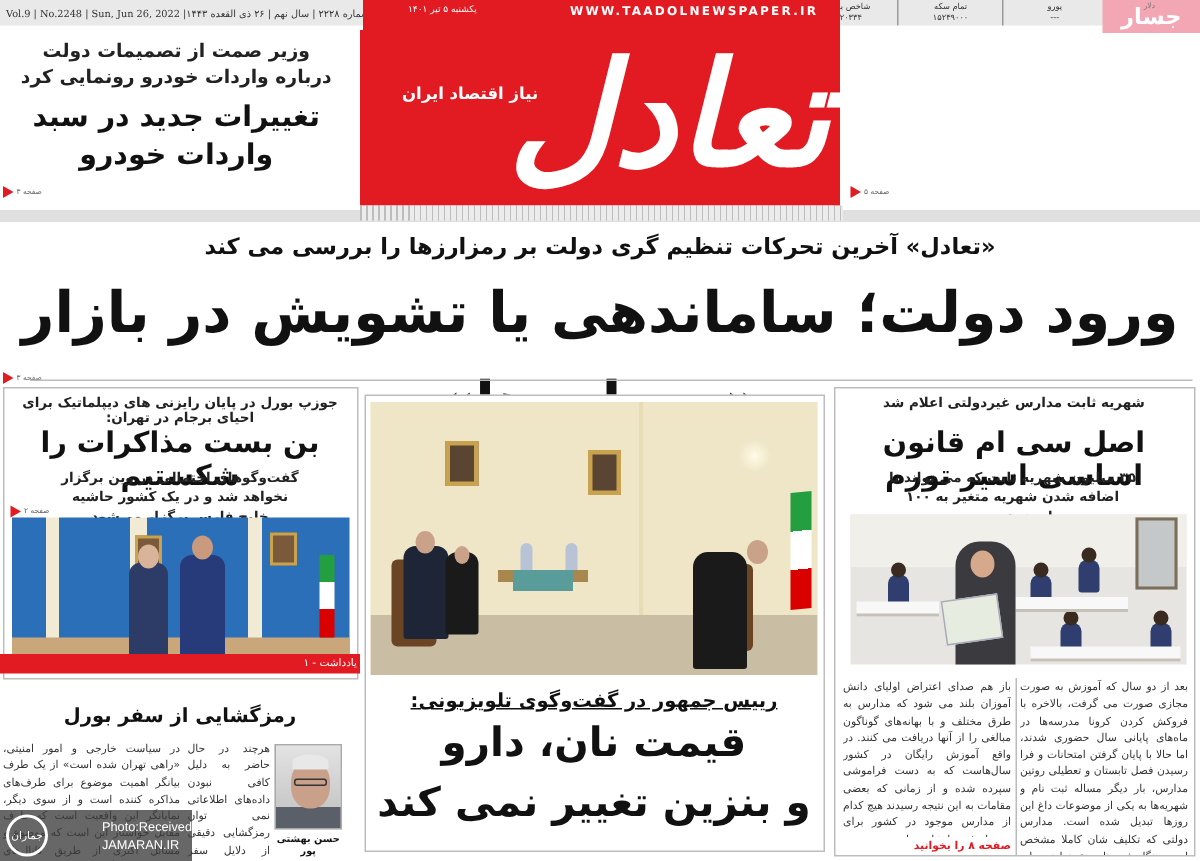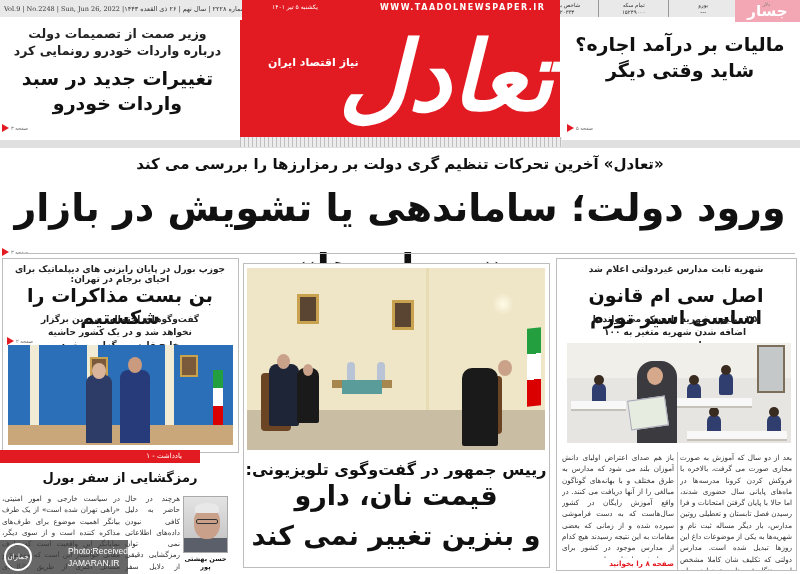--- a/index.html
+++ b/index.html
@@ -100,33 +100,33 @@
     .ph-class .wall { position: absolute; left: 0; top: 0; width: 100%; height: 35%; background: #f1efea; }
     .ph-class .window { position: absolute; right: 6px; top: 2px; width: 28px; height: 48px; background: #c4c8c8; border: 2px solid #7b6e5b; }
     .ph-class .desk { position: absolute; height: 10px; background: #f8f8f8; border-bottom: 2px solid #c5c1b8; }
     .ph-class .kid { position: absolute; width: 14px; height: 22px; background: #2f3e6f; border-radius: 6px 6px 2px 2px; }
     .ph-class .kidhead { position: absolute; width: 10px; height: 10px; border-radius: 50%; background: #3a2b20; }
     .ph-class .teacher { position: absolute; left: 70px; top: 18px; width: 40px; height: 95px; background: #3a3a3f; border-radius: 16px 16px 2px 2px; }
     .ph-class .tface { position: absolute; left: 80px; top: 24px; width: 16px; height: 18px; border-radius: 50%; background: #d6a98c; }
     .ph-class .book { position: absolute; left: 62px; top: 55px; width: 38px; height: 30px; background: #e6ecdf; transform: rotate(-8deg); border: 1px solid #aab; }
 
     
-    .note-bar { position: absolute; left: 0; top: 450px; width: 200px; height: 13px; background: #e21b22; direction: rtl; font-size: 7px; color: #fff; padding: 2px 18px; }
+    .note-bar { position: absolute; left: 0; top: 436px; width: 240px; height: 13px; background: #e21b22; direction: rtl; font-size: 7px; color: #fff; padding: 2px 2px; }
     .col-title { position: absolute; left: 0; top: 470px; width: 240px; text-align: center; direction: rtl; font-size: 13px; font-weight: bold; }
     .body-text { position: absolute; direction: rtl; text-align: justify; font-size: 7.2px; line-height: 11.3px; color: #333; overflow: hidden; }
     .portrait { position: absolute; left: 183px; top: 496px; width: 45px; height: 57px; background: #dcdcdc; border: 1px solid #aaa; overflow: hidden; }
     .portrait .bg { position: absolute; inset: 0; background: linear-gradient(#e3e3e3, #bfbfbf); }
     .portrait .face { position: absolute; left: 10px; top: 10px; width: 26px; height: 32px; border-radius: 45%; background: #c9a08a; }
     .portrait .hair { position: absolute; left: 11px; top: 6px; width: 24px; height: 10px; border-radius: 50% 50% 10% 10%; background: #e8e8e8; }
     .portrait .glasses { position: absolute; left: 12px; top: 22px; width: 22px; height: 5px; border: 1.5px solid #333; border-radius: 2px; }
     .portrait .shirt { position: absolute; left: 0; bottom: 0; width: 45px; height: 14px; background: #5a5f6a; }
     .author { position: absolute; left: 183px; top: 555px; width: 45px; text-align: center; direction: rtl; font-size: 6.5px; font-weight: bold; }
 
     
-    .center-kicker { position: absolute; left: 245px; top: 460px; width: 302px; text-align: center; direction: rtl; font-size: 16px; font-weight: bold; }
+    .center-kicker { position: absolute; left: 245px; top: 460px; width: 302px; text-align: center; direction: rtl; font-size: 13px; font-weight: bold; text-decoration: underline; }
     .center-head { position: absolute; left: 245px; top: 476px; width: 302px; text-align: center; direction: rtl; font-size: 27px; font-weight: bold; line-height: 40px; }
 
     .read-more { color: #e21b22; font-weight: bold; }
 
     
     .watermark {
       position: absolute; left: 0; top: 540px; width: 128px; height: 34px;
       background: rgba(60,60,60,0.78); color: #fff; display: flex; align-items: center; gap: 4px; padding-left: 4px;
     }
     .watermark .logo-circle { width: 28px; height: 28px; border: 2px solid #fff; border-radius: 50%; display: flex; align-items: center; justify-content: center; font-size: 7px; }
@@ -176,21 +176,20 @@
   <div class="side-story" style="left:10px; top:26px; width:215px;">
     <div class="kicker">وزیر صمت از تصمیمات دولت درباره واردات خودرو رونمایی کرد</div>
     <div class="head">تغییرات جدید در سبد واردات خودرو</div>
   </div>
   <div class="page-ref" style="left:2px; top:124px;">
     <span class="tri"></span>
     <span>صفحه ۳</span>
   </div>
 
   <div class="side-story" style="left:570px; top:26px; width:220px;">
-    <div class="head">مالیات بر درآمد اجاره؟ شاید وقتی دیگر</div>
   </div>
   <div class="page-ref" style="left:567px; top:124px;">
     <span class="tri"></span>
     <span>صفحه ۵</span>
   </div>
 
   <div class="main-kicker">«تعادل» آخرین تحرکات تنظیم گری دولت بر رمزارزها را بررسی می کند</div>
   <div class="main-head">ورود دولت؛ ساماندهی یا تشویش در بازار «رمزارزها»</div>
   <div class="page-ref" style="left:2px; top:248px;">
     <span class="tri"></span>

